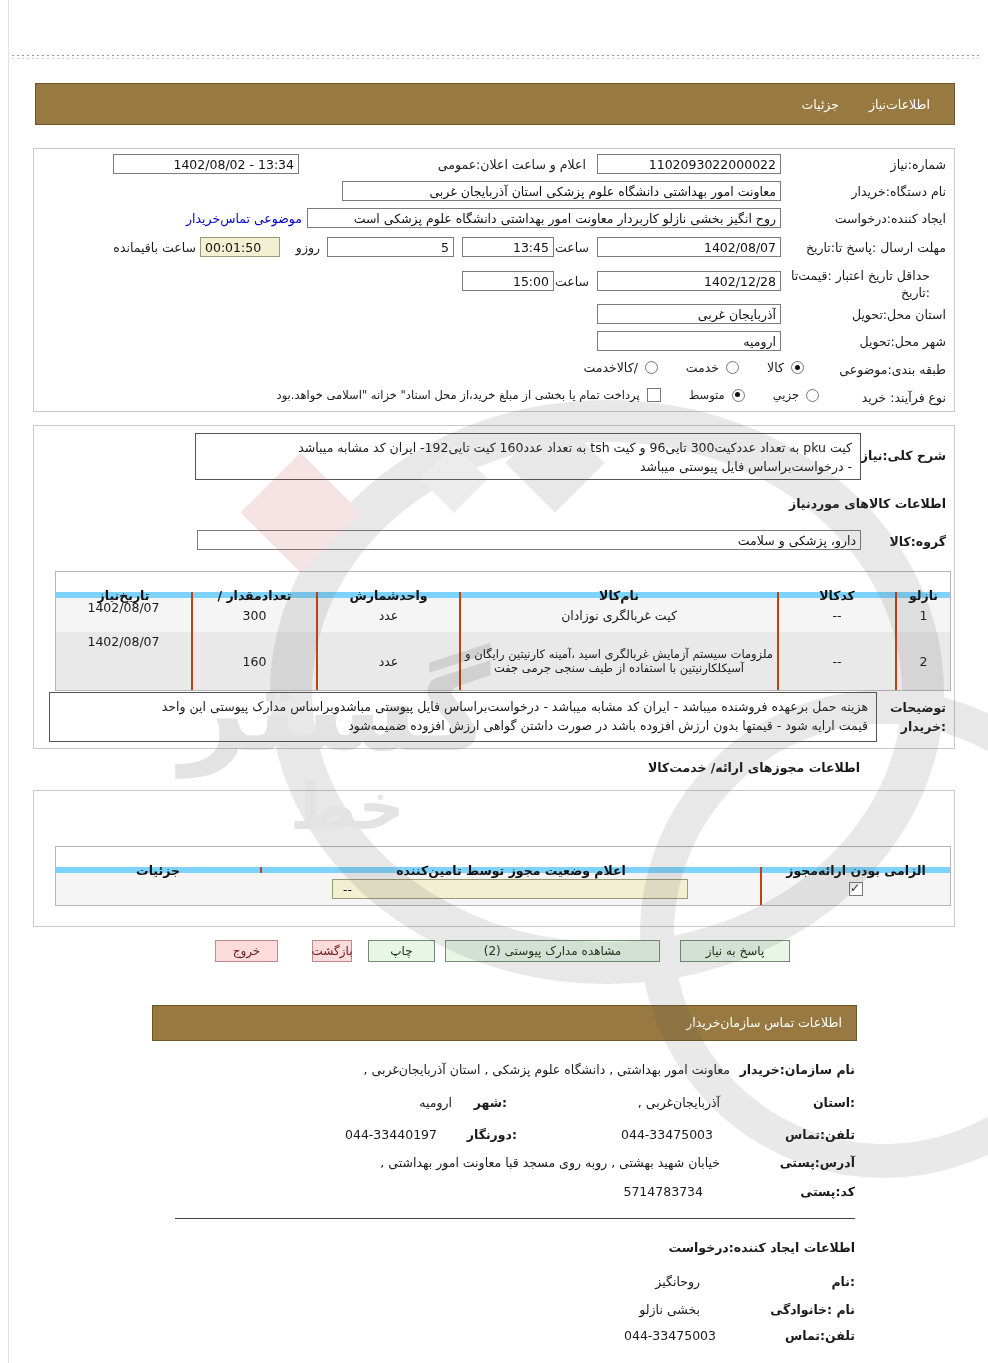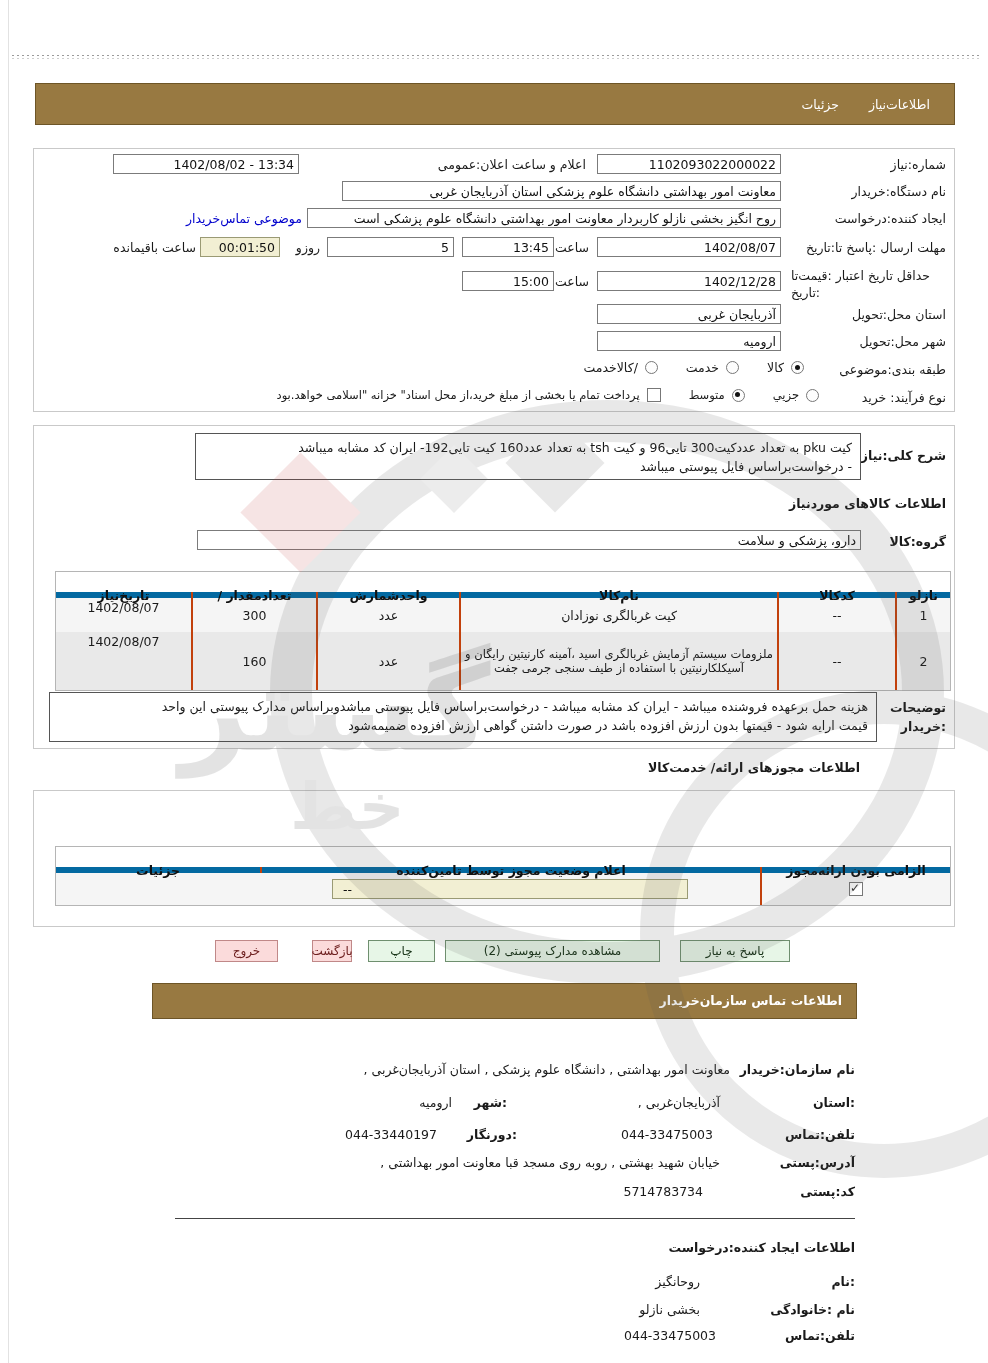--- a/index.html
+++ b/index.html
@@ -11,39 +11,39 @@
   .dotline.l2{background:repeating-linear-gradient(90deg,#cfcfcf 0 2px,transparent 2px 5px);}
   .brownbar{position:absolute;background:#987941;border:1px solid #6d5527;color:#fff;}
   .bar-tabs{display:flex;gap:30px;align-items:center;height:100%;padding-right:24px;}
   .box{position:absolute;border:1px solid #c9c9c9;background:#fff;}
   .lbl{position:absolute;white-space:nowrap;color:#1a1a1a;}
   .blbl{font-weight:bold;}
   .inp{position:absolute;height:18px;border:1px solid #7b7b7b;background:#fff;
        font-family:"DejaVu Sans",sans-serif;font-size:12.5px;color:#111;
        text-align:right;padding:0 4px;box-sizing:content-box;}
   .inp.num{direction:ltr;}
-  .inp.beige{background:#f2efd3;border-color:#9a9a74;text-align:right;}
+  .inp.beige{background:#f2efd3;border-color:#9a9a74;text-align:left;}
   .link{color:#0000cc;cursor:pointer;white-space:nowrap;}
   .radio{display:inline-block;width:11px;height:11px;border:1px solid #777;border-radius:50%;
          background:#fdfdfd;position:relative;flex:0 0 auto;}
   .radio.sel::after{content:"";position:absolute;left:2.5px;top:2.5px;width:5px;height:5px;
          border-radius:50%;background:#111;}
   .chk{display:inline-block;width:12px;height:12px;border:1px solid #777;background:#fff;
        position:relative;flex:0 0 auto;}
   .chk.checked::after{content:"✓";position:absolute;left:0;top:-2px;font-size:12px;color:#333;}
   .optrow{position:absolute;display:flex;align-items:center;gap:7px;direction:rtl;}
   .optrow .gap{width:14px;}
   .txtbox{position:absolute;border:1px solid #555;background:#fff;text-align:right;
           padding:4px 8px;line-height:19px;box-sizing:border-box;}
   .tbl{position:absolute;border:1px solid #b5b5b5;background:#fff;}
   .trow{display:flex;direction:rtl;}
   .tcell{box-sizing:border-box;display:flex;align-items:center;justify-content:center;
          text-align:center;border-left:2px solid #c2410c;padding:2px 4px;}
   .tcell:last-child{border-left:none;}
-  .thead .tcell{background:#0369a1;font-weight:bold;color:#111;margin-top:20px;}
+  .thead .tcell{background:#7dd3fc;font-weight:bold;color:#111;margin-top:20px;}
   .r-light{background:#f5f5f5;}
   .r-dark{background:#e9e9e9;}
   .btn{position:absolute;height:22px;font-family:"DejaVu Sans",sans-serif;font-size:12px;
        display:flex;align-items:center;justify-content:center;cursor:pointer;box-sizing:border-box;}
   .btn.green{background:#e7f6e7;border:1px solid #6f8f6f;color:#143014;}
   .btn.pink{background:#fbdbdb;border:1px solid #c08888;color:#6e2020;}
   .btn.beige{background:#f0edc8;border:1px solid #97975f;color:#5e5e20;}
   .ltr{direction:ltr;unicode-bidi:isolate;display:inline-block;}
   .hr{position:absolute;border-top:1px solid #444;height:0;}
   .small{font-size:11.5px;}
@@ -88,21 +88,21 @@
 
       <span class="lbl" style="right:8px;top:91px">مهلت ارسال :پاسخ تا:تاریخ</span>
       <input class="inp num" style="right: 173px; top: 88px; width: 174px;" readonly="" value="1402/08/07">
       <span class="lbl" style="right:365px;top:91px">ساعت</span>
       <input class="inp num" style="right: 400px; top: 88px; width: 82px;" readonly="" value="13:45">
       <input class="inp num" style="right: 500px; top: 88px; width: 117px;" readonly="" value="5">
       <span class="lbl" style="right:634px;top:91px">روزو</span>
       <input class="inp num beige" style="right: 674px; top: 88px; width: 70px;" readonly="" value="00:01:50">
       <span class="lbl" style="right:758px;top:91px">ساعت باقیمانده</span>
 
-      <div class="lbl" style="right:8px;top:118px;text-align:left;white-space:normal;width:155px;line-height:17px">
+      <div class="lbl" style="right:24px;top:118px;text-align:right;white-space:normal;width:155px;line-height:17px">
         <span>حداقل تاریخ اعتبار :قیمت‌تا</span><br>
         <span>:تاریخ</span>
       </div>
       <input class="inp num" style="right: 173px; top: 122px; width: 174px;" readonly="" value="1402/12/28">
       <span class="lbl" style="right:365px;top:125px">ساعت</span>
       <input class="inp num" style="right: 400px; top: 122px; width: 82px;" readonly="" value="15:00">
 
       <span class="lbl" style="right:8px;top:158px">استان محل:تحویل</span>
       <input class="inp" style="right: 173px; top: 155px; width: 174px;" readonly="" value="آذربایجان غربی">
 
@@ -203,21 +203,21 @@
         </div>
       </div>
     </div>
 
     <button class="btn green" style="right:198px;top:940px;width:110px">پاسخ به نیاز</button>
     <button class="btn green" style="right:328px;top:940px;width:215px">مشاهده مدارک پیوستی (2)</button>
     <button class="btn green" style="right:553px;top:940px;width:67px">چاپ</button>
     <button class="btn pink" style="right:636px;top:940px;width:40px">بازگشت</button>
     <button class="btn pink" style="right:710px;top:940px;width:63px">خروج</button>
 
-    <div class="brownbar" style="right:131px;top:983px;width:703px;height:34px;font-weight:bold">
+    <div class="brownbar" style="right:131px;top:1005px;width:703px;height:34px;font-weight:normal">
       <div style="line-height:34px;padding-right:14px">اطلاعات تماس سازمان‌خریدار</div>
     </div>
 
     <span class="lbl blbl" style="right:133px;top:1062px">نام سازمان:خریدار</span>
     <span class="lbl" style="right:258px;top:1062px">معاونت امور بهداشتی , دانشگاه علوم پزشکی , استان آذربایجان‌غربی ,</span>
 
     <span class="lbl blbl" style="right:133px;top:1095px">:استان</span>
     <span class="lbl" style="right:268px;top:1095px">آذربایجان‌غربی ,</span>
     <span class="lbl blbl" style="right:481px;top:1095px">:شهر</span>
     <span class="lbl" style="right:536px;top:1095px">ارومیه</span>

